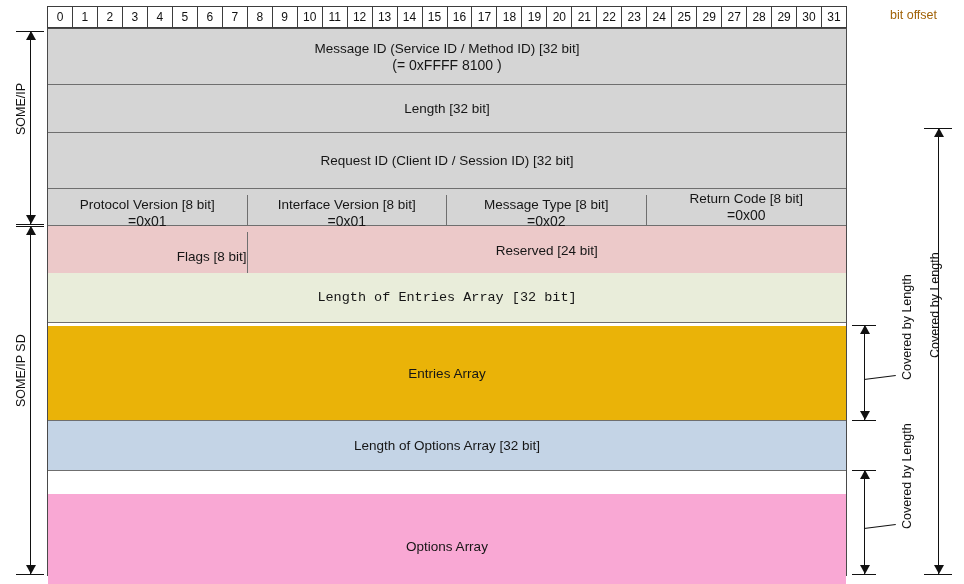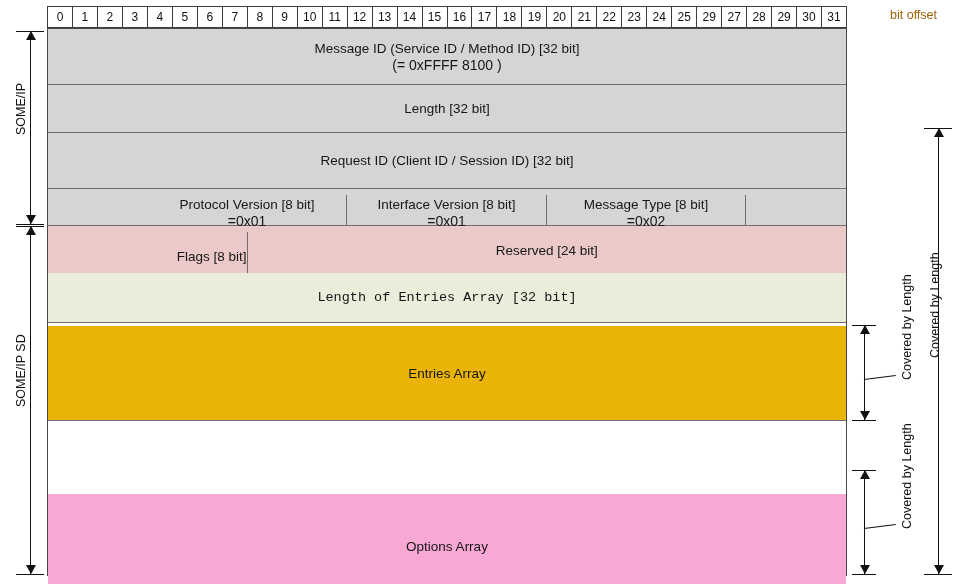--- a/index.html
+++ b/index.html
@@ -126,37 +126,46 @@
           <div class="sub">=0x01</div>
         </div>
         <div class="cell split" style="width: 25%;">
           <div>Interface Version [8 bit]</div>
           <div class="sub">=0x01</div>
         </div>
         <div class="cell split" style="width: 25%;">
           <div>Message Type [8 bit]</div>
           <div class="sub">=0x02</div>
         </div>
+        <div class="cell" style="width: 25%;">
+          <div>Return Code [8 bit]</div>
+          <div class="sub">=0x00</div>
+        </div>
       </div>
       <div class="row" style="top: 197px; height: 50px; background: rgb(236, 201, 201);">
         <div class="cell split" style="width: 25%; align-items: flex-end;">
           <div>Flags [8 bit]</div>
         </div>
         <div class="cell" style="width: 75%;">
           <div>Reserved [24 bit]</div>
         </div>
       </div>
       <div class="row" style="top: 244px; height: 50px; background: rgb(233, 237, 218); font-family: Liberation Mono, monospace;">
         <div class="cell full">
           <div>Length of Entries Array  [32 bit]</div>
         </div>
       </div>
       <div class="row" style="top: 297px; height: 95px; background: #eab308;">
         <div class="cell full">
           <div>Entries Array</div>
+        </div>
+      </div>
+      <div class="row" style="top: 392px; height: 50px; background: rgb(196, 212, 230);">
+        <div class="cell full">
+          <div>Length of Options Array  [32 bit]</div>
         </div>
       </div>
       <div class="row last" style="top: 465px; height: 105px; background: #f9a8d4;">
         <div class="cell full">
           <div>Options Array</div>
         </div>
       </div>
     </div>
 
   <div class="lbrack" id="left-brackets">

